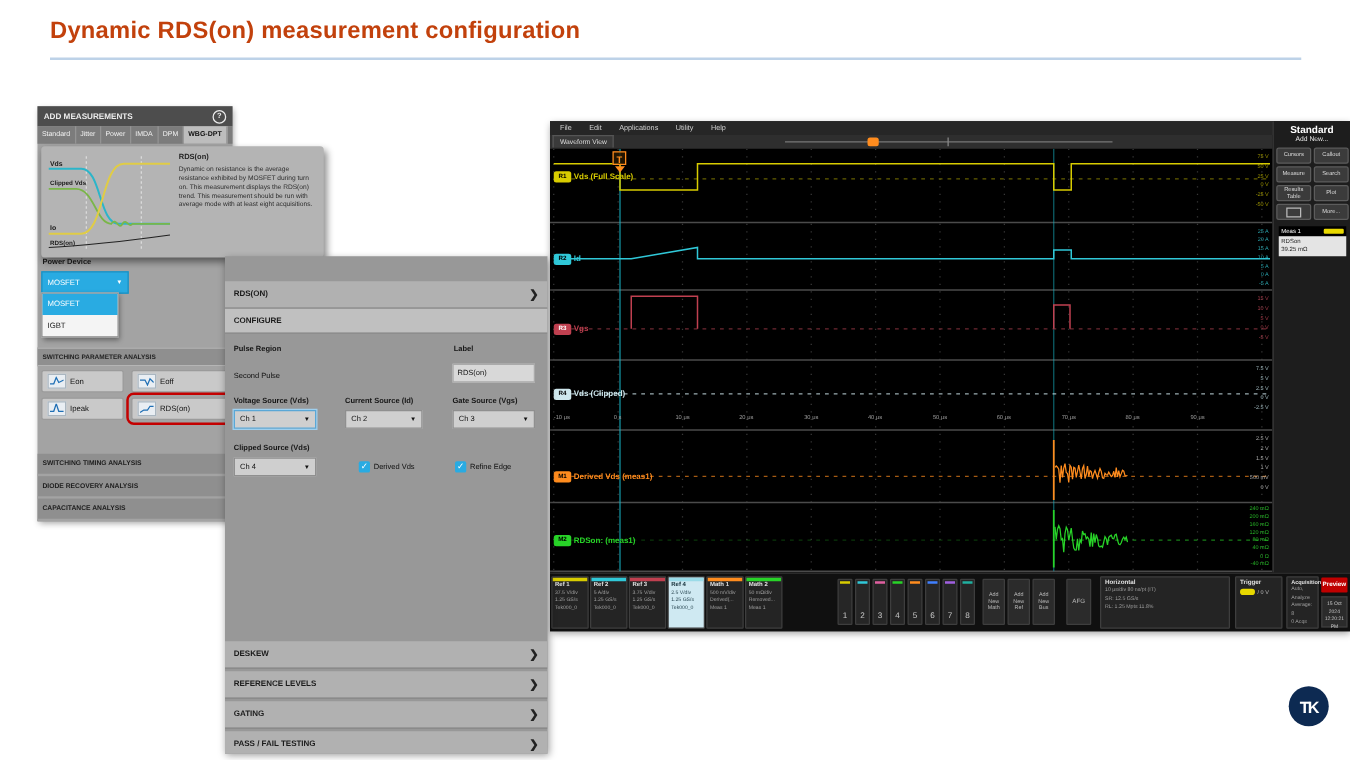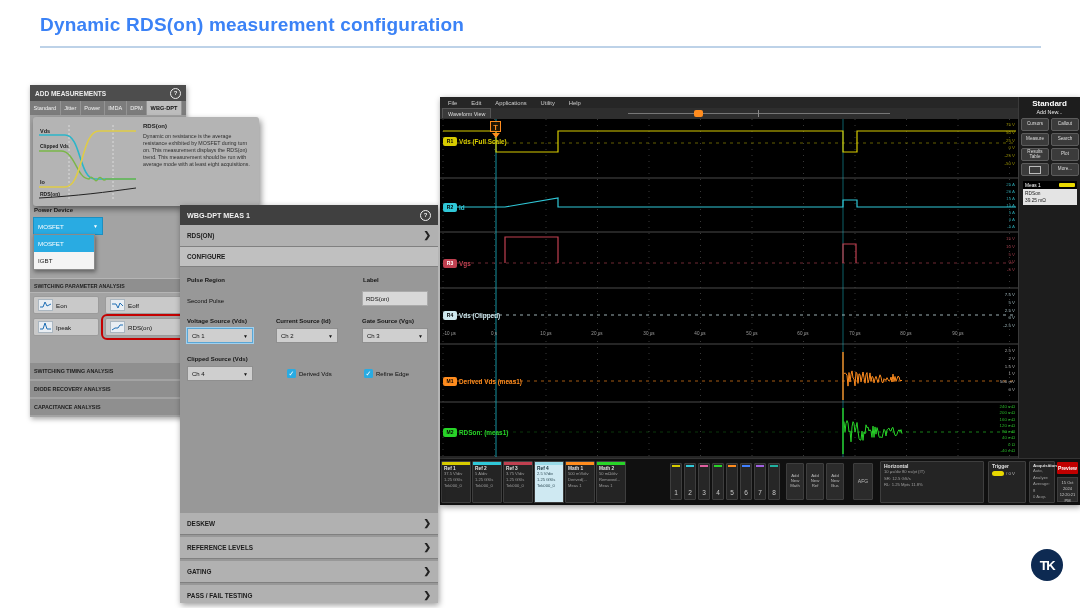--- a/index.html
+++ b/index.html
@@ -1,19 +1,19 @@
 <!DOCTYPE html>
 <html><head>
 <meta charset="utf-8">
 <style>
   html,body{margin:0;padding:0;background:#fff;}
   .page{position:relative;width:1080px;height:608px;background:#ffffff;font-family:"Liberation Sans",sans-serif;overflow:hidden;}
 
   
-  .page-title{position:absolute;left:40px;top:14px;font-size:19px;font-weight:700;color:#3b82f6;letter-spacing:.2px;}
+  .page-title{position:absolute;left:40px;top:14px;font-size:19px;font-weight:700;color:#c2410c;letter-spacing:.2px;}
   .title-underline{position:absolute;left:40px;top:46px;width:1001px;height:2px;background:#bdd2e8;}
 
   
   .am-panel{position:absolute;left:30px;top:85px;width:156px;height:332px;background:#a3a3a3;box-shadow:1px 2px 5px rgba(0,0,0,.35);z-index:4;}
   .am-header{position:absolute;left:0;top:0;right:0;height:16px;background:#4d4d4d;color:#ececec;font-size:6.5px;font-weight:700;display:flex;align-items:center;justify-content:space-between;padding:0 5px;}
   .help-circle{width:9px;height:9px;border:1px solid currentColor;border-radius:50%;display:inline-flex;align-items:center;justify-content:center;font-size:6px;font-weight:700;flex:0 0 auto;}
   .am-tabs{position:absolute;left:0;top:16px;right:0;height:14px;background:#7c7c7c;display:flex;}
   .am-tab{flex:0 0 auto;padding:0 3.5px;display:flex;align-items:center;color:#f2f2f2;font-size:5.6px;border-right:1px solid #949494;}
   .am-tab.active{background:#bdbdbd;color:#111;font-weight:700;}
   .am-label{position:absolute;font-weight:700;font-size:6px;color:#1c1c1c;}
@@ -186,24 +186,20 @@
       <text x="3" y="12" font-size="5.5" font-weight="bold" fill="#1a1a1a">Vds</text>
       <text x="3" y="27" font-size="5" font-weight="bold" fill="#1a1a1a">Clipped Vds</text>
       <text x="3" y="63" font-size="5.5" font-weight="bold" fill="#1a1a1a">Io</text>
       <text x="3" y="75" font-size="5" font-weight="bold" fill="#1a1a1a">RDS(on)</text>
     </svg>
     <div class="fly-title">RDS(on)</div>
     <div class="fly-desc">Dynamic on resistance is the average resistance exhibited by MOSFET during turn on. This measurement displays the RDS(on) trend. This measurement should be run with average mode with at least eight acquisitions.</div>
   </div>
 
   <div class="cfg-panel">
-    <div class="cfg-header">
-      <span>WBG-DPT MEAS 1</span>
-      <span class="help-circle">?</span>
-    </div>
     <div class="cfg-row" style="top:20px;height:22px;">
       <span>RDS(ON)</span>
       <span class="chev">❯</span>
     </div>
     <div class="cfg-row" style="top:42px;height:20px;background:#c0c0c0;">
       <span>CONFIGURE</span>
     </div>
 
     <div class="cfg-label" style="left:7px;top:72px;">Pulse Region</div>
     <div class="cfg-label" style="left:183px;top:72px;">Label</div>

